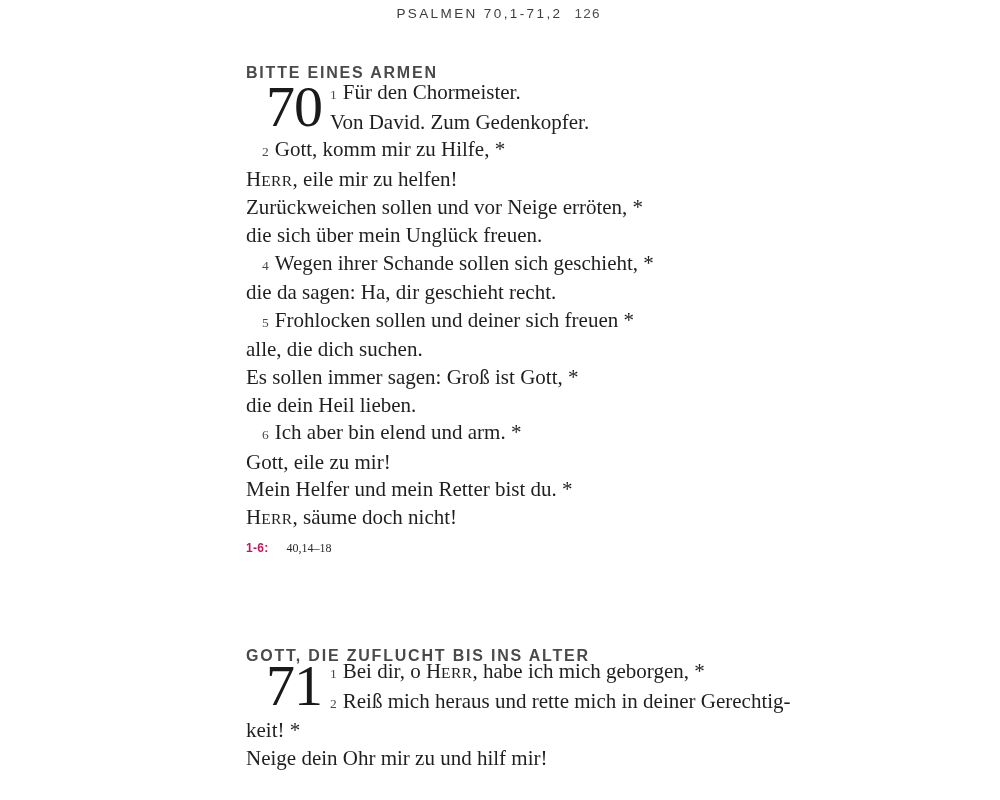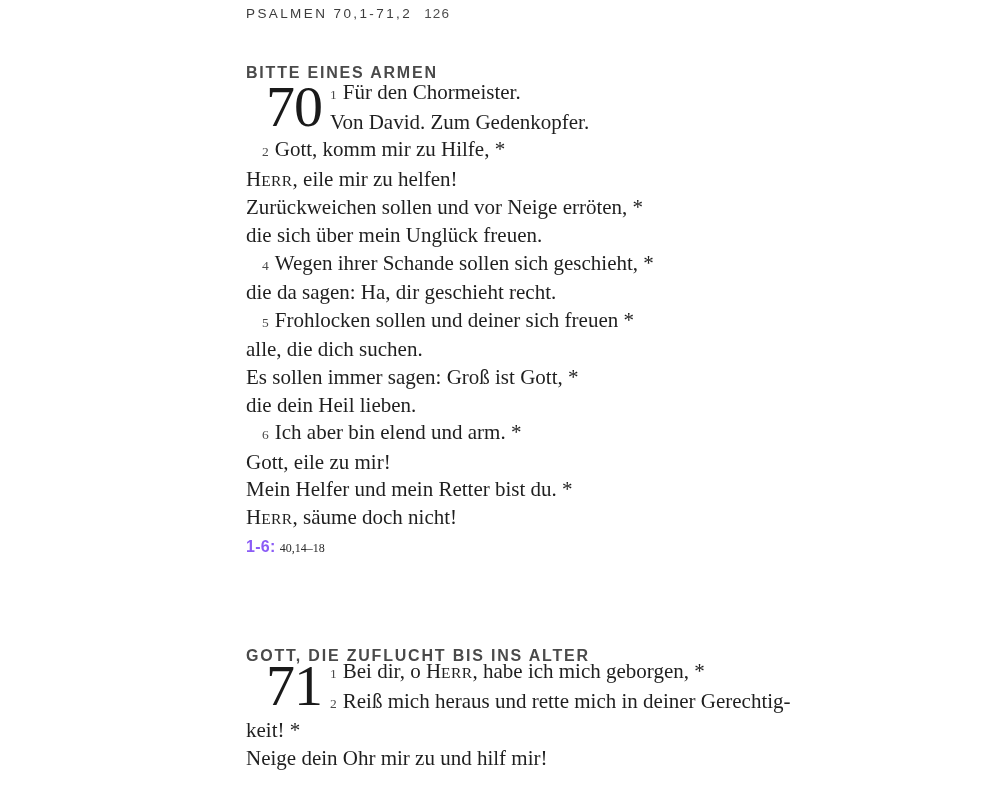--- a/index.html
+++ b/index.html
@@ -9,21 +9,21 @@
     position: relative;
     overflow: hidden;
     font-family: "Liberation Serif", serif;
     color: #1f1f1f;
   }
   .running-head {
     position: absolute;
     left: 246px; top: 6px;
     width: 505px;
     display: flex;
-    justify-content: flex-start;
+    justify-content: center;
     align-items: baseline;
     font-family: "Liberation Sans", sans-serif;
     font-size: 13.5px;
     letter-spacing: 2.4px;
     color: #3c3c3c;
     gap: 12px;
   }
   .running-head .pagenum {
     letter-spacing: 1.2px;
     color: #4f4f4f;
@@ -72,24 +72,24 @@
     letter-spacing: 0.4px;
   }
   .crossref {
     margin-top: 2px;
     line-height: 20px;
     white-space: nowrap;
   }
   .crossref-label {
     font-family: "Liberation Sans", sans-serif;
     font-weight: bold;
-    font-size: 16px;
+    font-size: 12px;
     letter-spacing: 0.3px;
-    color: #8b5cf6;
-    margin-right: 4px;
+    color: #be185d;
+    margin-right: 18px;
   }
   .crossref-value {
     font-size: 12px;
     color: #2a2a2a;
   }
 </style>
 </head>
 <body>
 
 <header class="running-head">

